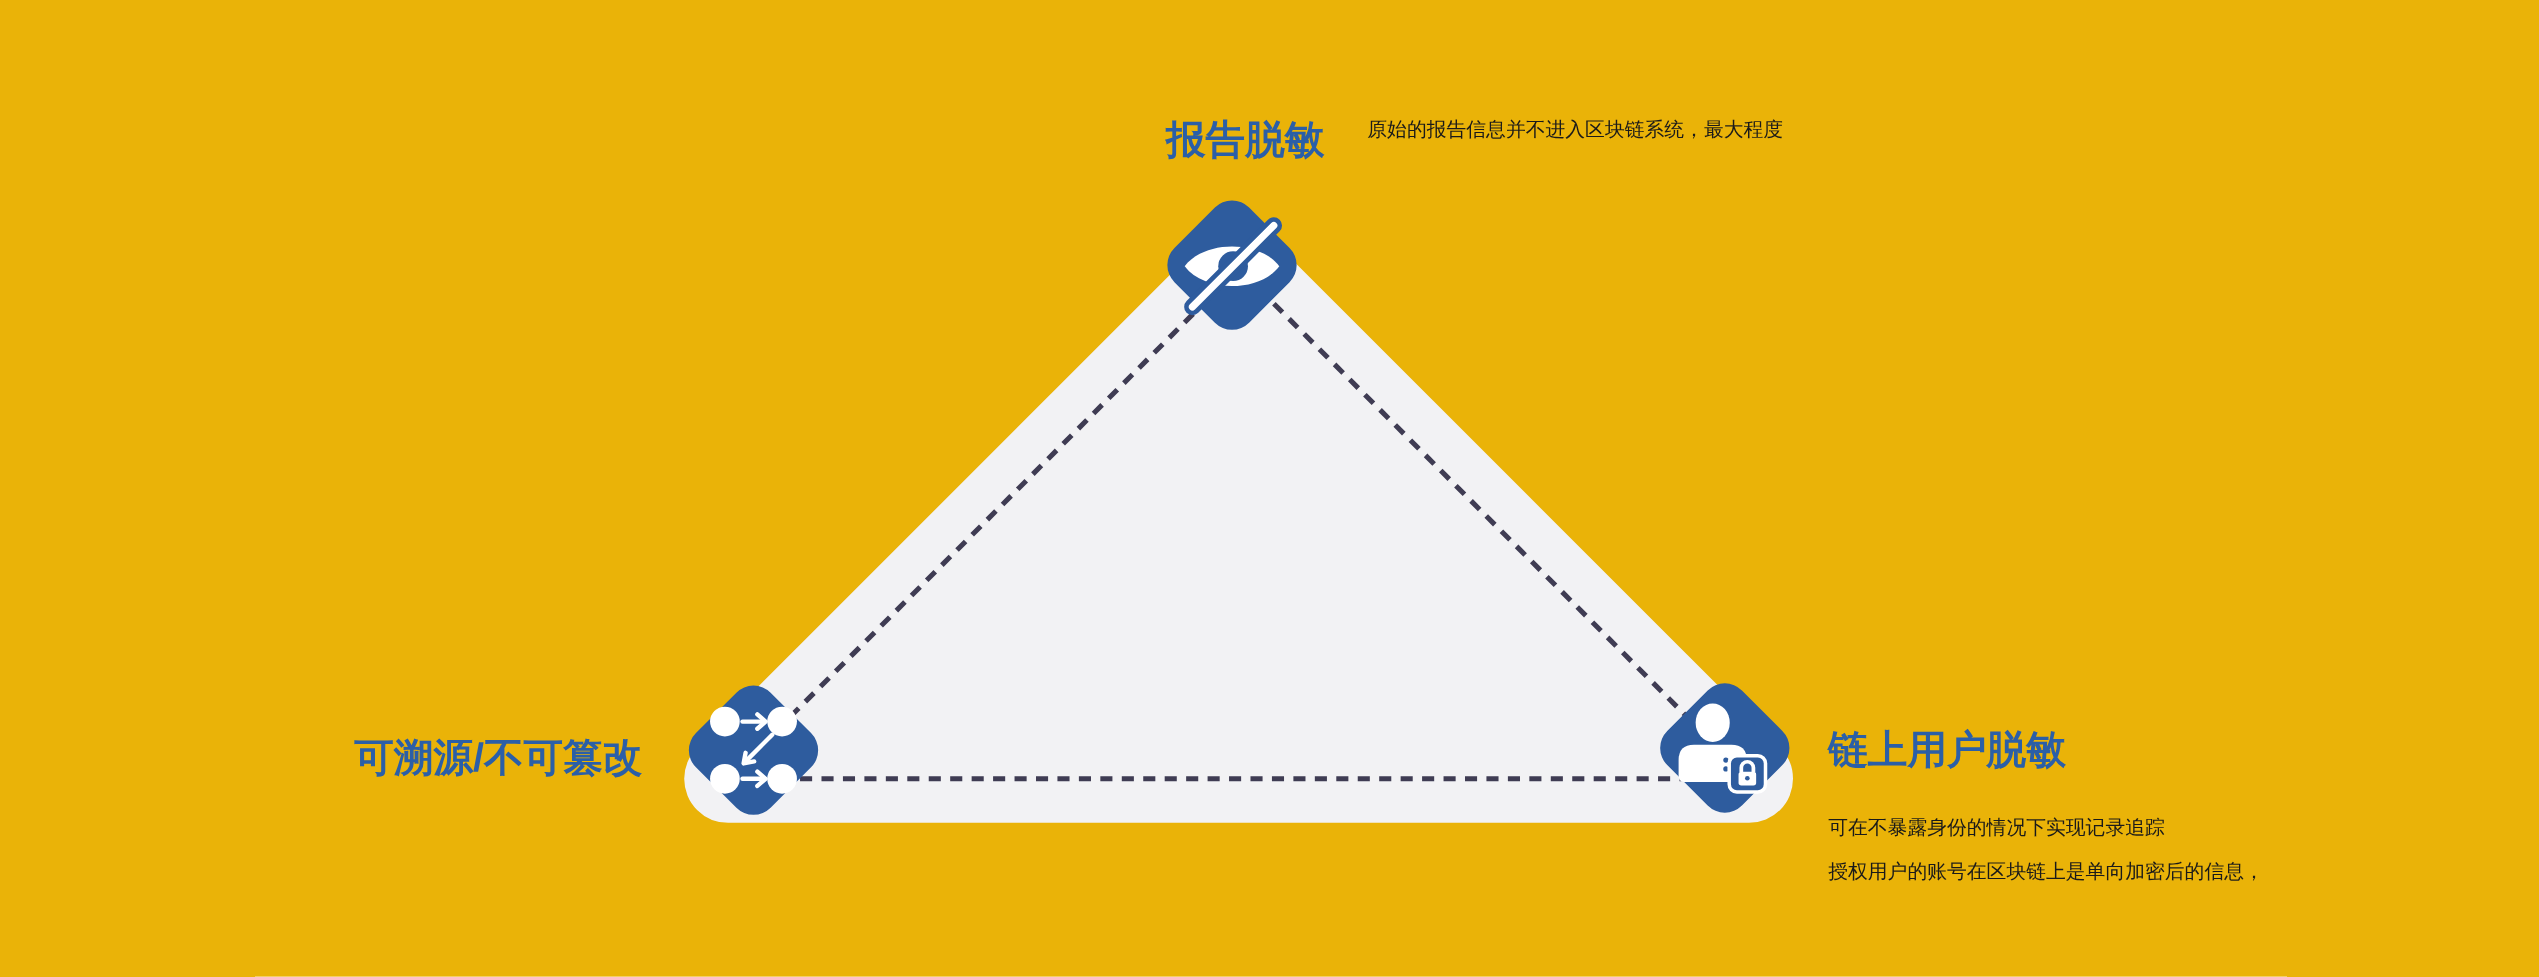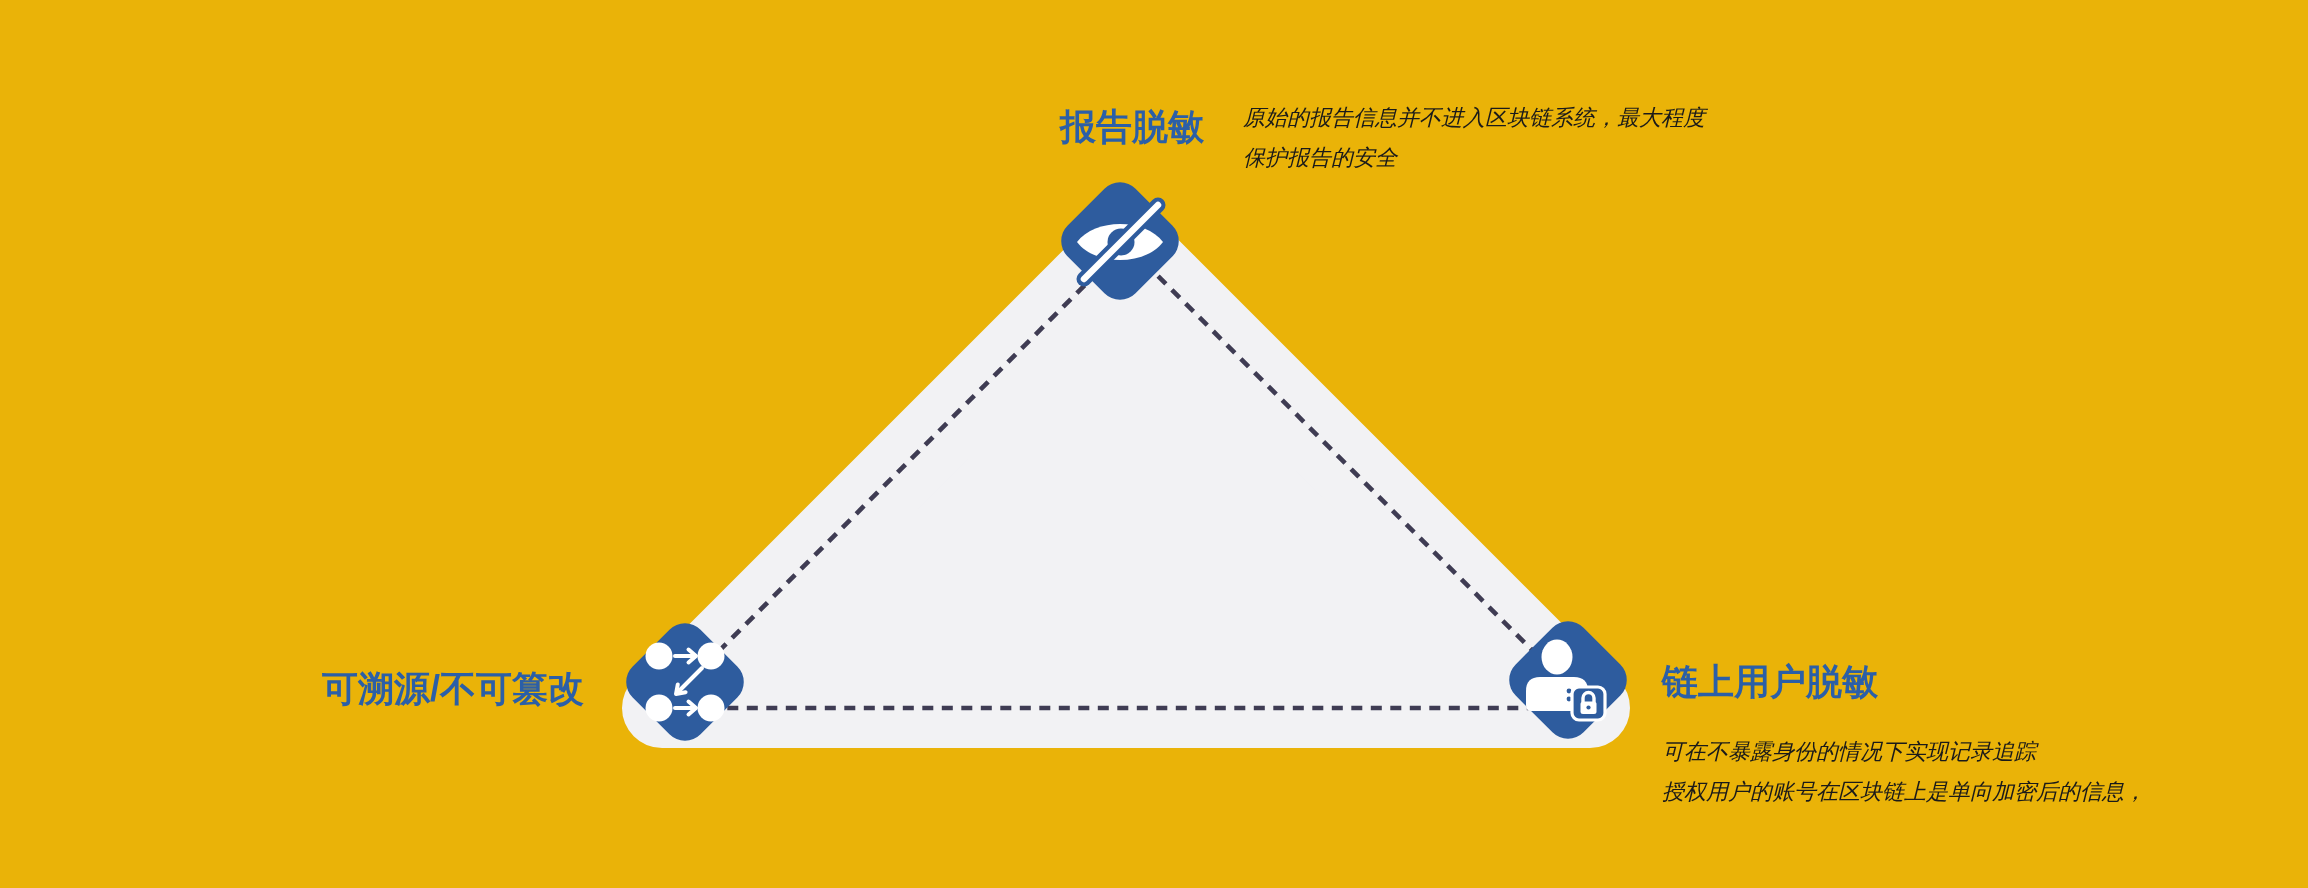--- a/index.html
+++ b/index.html
@@ -17,25 +17,24 @@
     position: absolute;
     font-size: 36px;
     font-weight: bold;
     color: #2b5fa7;
     line-height: 1.15;
     white-space: nowrap;
     letter-spacing: 0px;
   }
   .node-desc {
     position: absolute;
-    font-size: 22px;
+    font-size: 18px;
     color: #1a1a1a;
     line-height: 40px;
     white-space: nowrap;
-    font-style: italic;
   }
   .node-desc div { white-space: nowrap; }
 
   
   .label-top   { left: 1060px; top: 106px; }
   .desc-top    { left: 1243px; top: 98px; }
   .label-left  { left: 318px;  top: 668px; width: 270px; text-align: center; }
   .desc-left   { left: 73px;   top: 734px; }
   .label-right { left: 1662px; top: 661px; }
   .desc-right  { left: 1662px; top: 732px; }
@@ -59,21 +58,20 @@
     <g>
       <path d="M42 86 C60 62 110 62 128 86 C110 110 60 110 42 86 Z" fill="#ffffff"></path>
       <circle cx="86" cy="86" r="13.5" fill="#2e5c9e"></circle>
       <line x1="49" y1="123" x2="123" y2="49" stroke="#2e5c9e" stroke-width="15" stroke-linecap="round"></line>
       <line x1="49" y1="123" x2="123" y2="49" stroke="#ffffff" stroke-width="6.5" stroke-linecap="round"></line>
     </g>
   </svg>
   <div class="node-label label-top">报告脱敏</div>
   <div class="node-desc desc-top">
     <div>原始的报告信息并不进入区块链系统，最大程度</div>
-    <div>保护报告的安全</div>
   </div>
 
   <svg class="node-svg node-left" viewBox="0 0 170 170">
     <rect x="37" y="37" width="96" height="96" rx="22" fill="#2e5c9e" transform="rotate(45 85 85)"></rect>
     <g stroke="#ffffff" stroke-width="4" fill="none" stroke-linecap="round" stroke-linejoin="round">
       <circle cx="59" cy="59" r="13.5" fill="#ffffff" stroke="none"></circle>
       <circle cx="111" cy="59" r="13.5" fill="#ffffff" stroke="none"></circle>
       <circle cx="59" cy="111" r="13.5" fill="#ffffff" stroke="none"></circle>
       <circle cx="111" cy="111" r="13.5" fill="#ffffff" stroke="none"></circle>
       <path d="M75 59 H92"></path>

